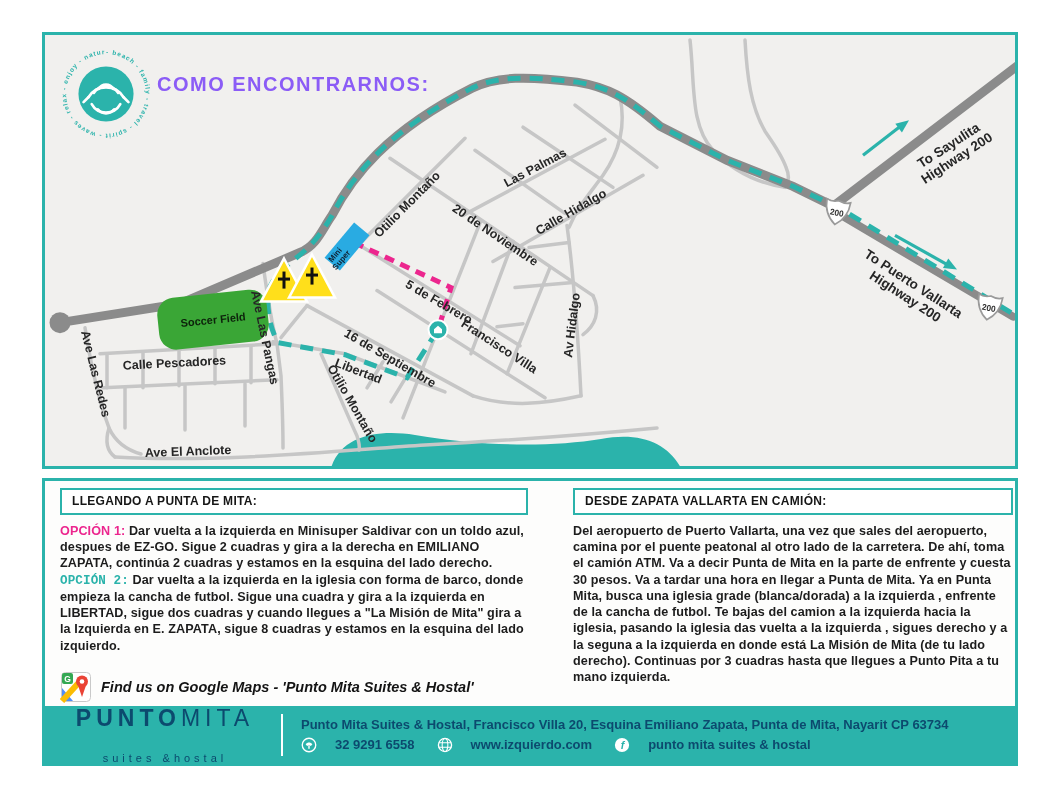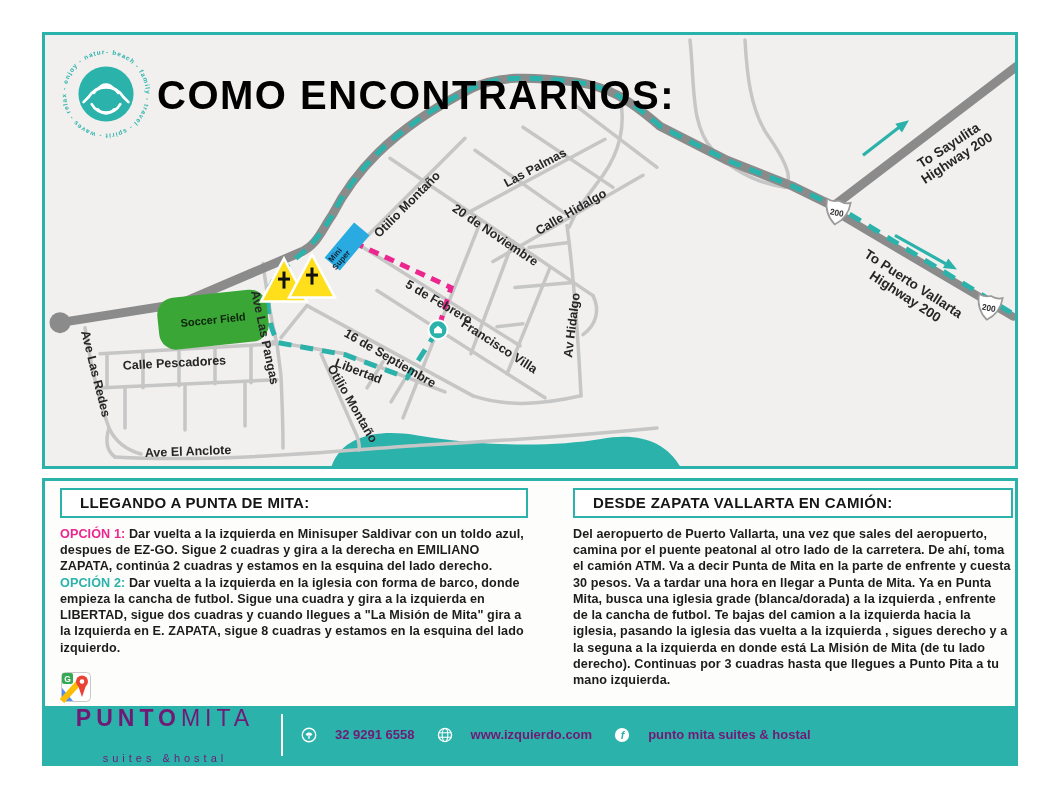--- a/index.html
+++ b/index.html
@@ -3,35 +3,35 @@
 <meta charset="utf-8">
 <style>
   html,body{margin:0;padding:0;background:#fff;}
   .stage{position:relative;width:1060px;height:798px;background:#fff;overflow:hidden;
          font-family:"Liberation Sans",sans-serif;}
   .panel{position:absolute;border:3px solid #2bb3ab;box-sizing:border-box;}
   #map-panel{left:42px;top:32px;width:976px;height:437px;background:#f1f0ee;overflow:hidden;}
   #lower-panel{left:42px;top:478px;width:976px;height:288px;background:#fdfdfc;overflow:hidden;}
   #map-svg{position:absolute;left:0;top:0;width:970px;height:431px;}
   #logo{position:absolute;left:12px;top:10px;width:98px;height:98px;}
-  #page-title{position:absolute;left:112px;top:38px;font-size:40px;font-weight:800;
-              color:#000000;letter-spacing:1.5px;}
+  #page-title{position:absolute;left:112px;top:38px;font-size:20px;font-weight:800;
+              color:#8b5cf6;letter-spacing:1.5px;}
   .col{position:absolute;top:7px;}
   #left-col{left:15px;width:468px;}
   #right-col{left:528px;width:440px;}
-  .hbox{border:2px solid #2bb3ab;background:#fff;padding:4px 18px 5px;box-sizing:border-box;
-        font-size:15px;font-weight:800;color:#161616;letter-spacing:.3px;}
+  .hbox{border:2px solid #2bb3ab;background:#fff;padding:4px 10px 5px;box-sizing:border-box;
+        font-size:12px;font-weight:800;color:#161616;letter-spacing:.3px;}
   .body-text{margin:8px 0 0;font-size:12.6px;font-weight:700;color:#1c1c1c;
              line-height:1.29;letter-spacing:.1px;}
   .opt1-label{color:#ec268e;}
-  .opt2-label{color:#2bb3ab;}
+  .opt2-label{color:#2bb3ab;font-family:Liberation Mono, monospace;}
   #gmaps-row{position:absolute;left:15px;top:190px;display:flex;align-items:center;gap:9px;}
   #gmaps-row .gm-text{font-size:14.5px;font-style:italic;font-weight:800;color:#141414;}
   #footer{position:absolute;left:0;right:0;bottom:0;height:57px;background:#2bb3ab;
-          display:flex;align-items:center;padding:0 14px;box-sizing:border-box;color:#701a75;}
+          display:flex;align-items:center;padding:0 14px;box-sizing:border-box;color:#0c4a6e;}
   .brand-block{width:212px;text-align:center;}
   .brand{font-size:23px;letter-spacing:5px;white-space:nowrap;}
   .brand .b1{font-weight:700;}
   .brand .b2{font-weight:400;}
   .tagline{font-size:11px;letter-spacing:4px;font-weight:400;margin-top:20px;}
   .fdivider{width:2px;height:42px;background:#fff;margin:0 18px 0 10px;flex:none;}
   .contact{font-size:13px;font-weight:700;line-height:1.5;}
   .contact-line2{display:flex;align-items:center;gap:22px;margin-top:1px;}
   .ci{display:flex;align-items:center;gap:18px;}
   .map-label{font-weight:700;fill:#262626;}
@@ -209,34 +209,36 @@
       <svg width="32" height="32" viewBox="0 0 32 32">
         <rect x="1.5" y="1.5" width="29" height="29" rx="4" fill="#fff" stroke="#c9c9c9"></rect>
         <polygon points="2,30 2,17 13,30" fill="#518ef8"></polygon>
         <path d="M2,30 L23,7" stroke="#fbbc04" stroke-width="6" fill="none"></path>
         <rect x="2" y="2" width="11" height="11" rx="2" fill="#34a853"></rect>
         <text x="7.5" y="10.5" font-size="8.5" font-weight="700" fill="#fff" text-anchor="middle">G</text>
         <polygon points="22,26 17.5,13 26.5,13" fill="#ea4335"></polygon>
         <circle cx="22" cy="10.5" r="6" fill="#ea4335"></circle>
         <circle cx="22" cy="10.5" r="2.3" fill="#fff"></circle>
       </svg>
+      <span class="gm-text">Find us on Google Maps - 'Punto Mita Suites &amp; Hostal'</span>
     </div>
 
     <div class="col" id="right-col">
       <div class="hbox">DESDE ZAPATA VALLARTA EN CAMIÓN:</div>
       <p class="body-text">Del aeropuerto de Puerto Vallarta, una vez que sales del aeropuerto, camina por el puente peatonal al otro lado de la carretera. De ahí, toma el camión ATM. Va a decir Punta de Mita en la parte de enfrente y cuesta 30 pesos. Va a tardar una hora en llegar a Punta de Mita. Ya en Punta Mita, busca una iglesia grade (blanca/dorada) a la izquierda , enfrente de la cancha de futbol. Te bajas del camion a la izquierda hacia la iglesia, pasando la iglesia das vuelta a la izquierda , sigues derecho y a la seguna a la izquierda en donde está La Misión de Mita (de tu lado derecho). Continuas por 3 cuadras hasta que llegues a Punto Pita a tu mano izquierda.</p>
     </div>
 
     <div id="footer">
       <div class="brand-block">
         <div class="brand"><span class="b1">PUNTO</span><span class="b2">MITA</span></div>
         <div class="tagline">suites &amp;hostal</div>
       </div>
       <div class="fdivider"></div>
       <div class="contact">
+        <div>Punto Mita Suites &amp; Hostal, Francisco Villa 20, Esquina Emiliano Zapata, Punta de Mita, Nayarit CP 63734</div>
         <div class="contact-line2">
           <span class="ci">
             <svg width="16" height="16" viewBox="0 0 18 18">
               <circle cx="9" cy="9" r="7.6" fill="none" stroke="#fff" stroke-width="1.5"></circle>
               <path d="M5.2,8.2 C7.4,5.6 10.6,5.6 12.8,8.2 L11.1,10 C9.7,8.9 8.3,8.9 6.9,10 Z" fill="#fff"></path>
               <rect x="8.2" y="9.3" width="1.6" height="4.2" rx="0.8" fill="#fff"></rect>
             </svg>
             <span>32 9291 6558</span>
           </span>
           <span class="ci">

